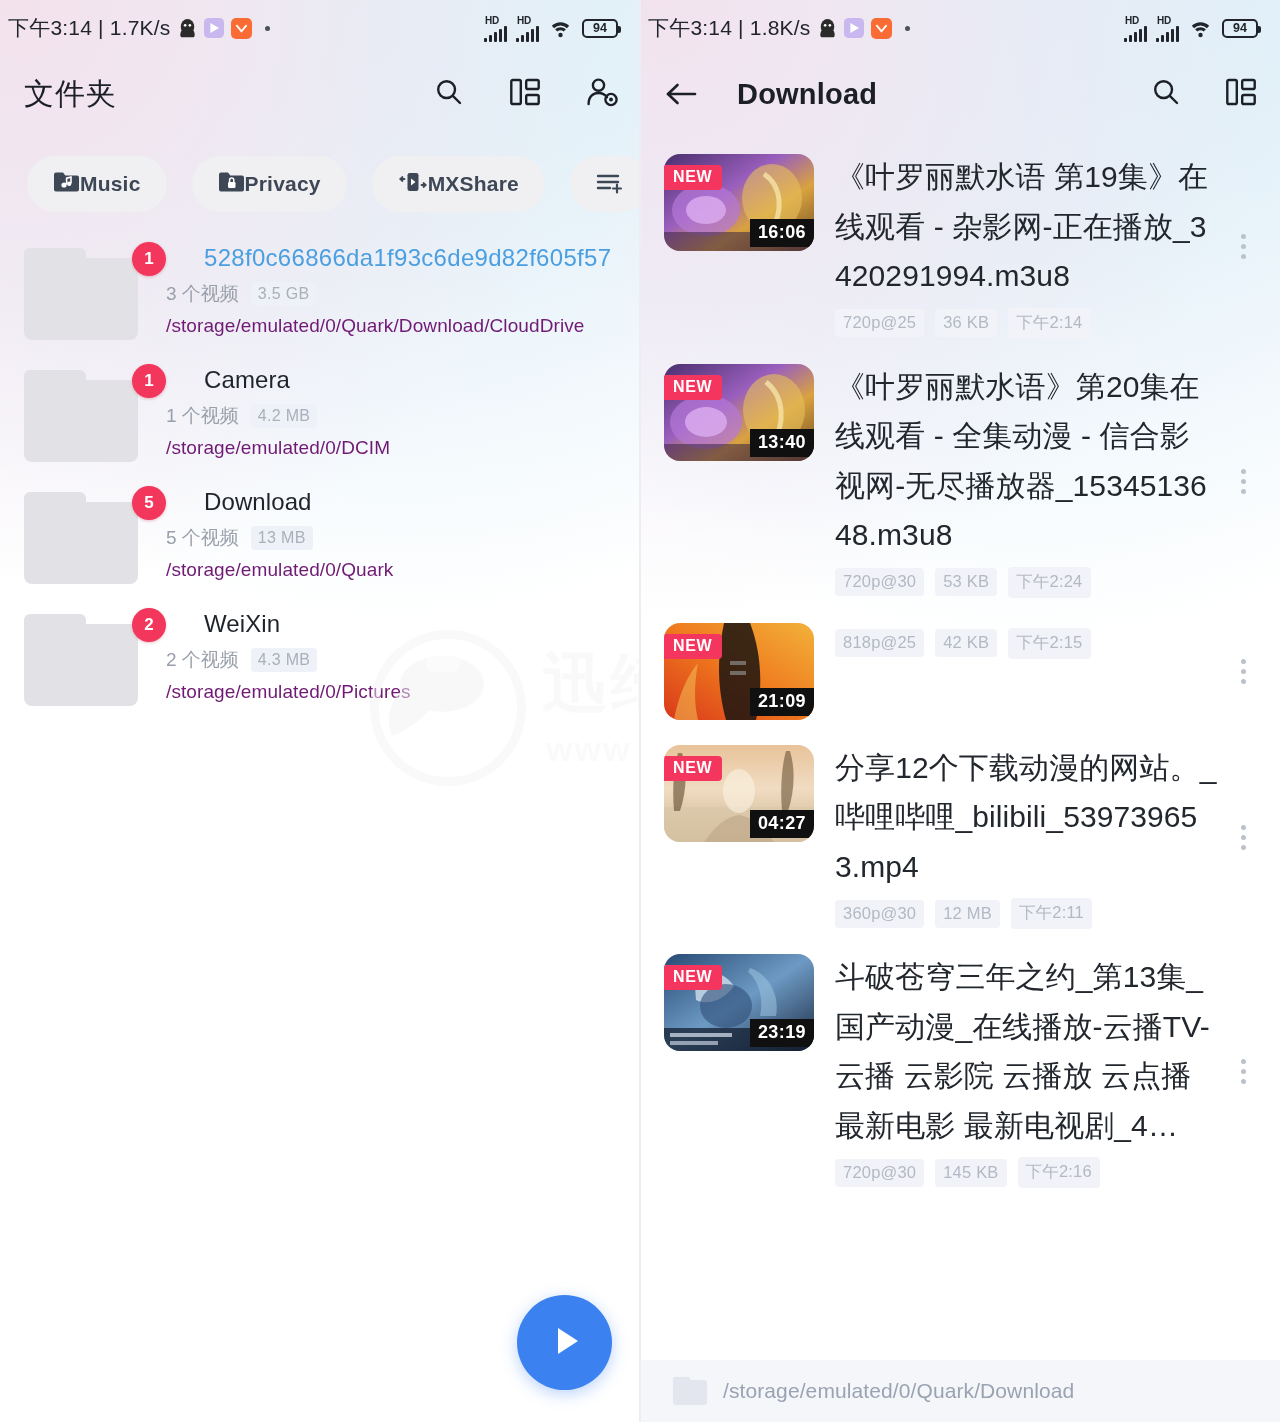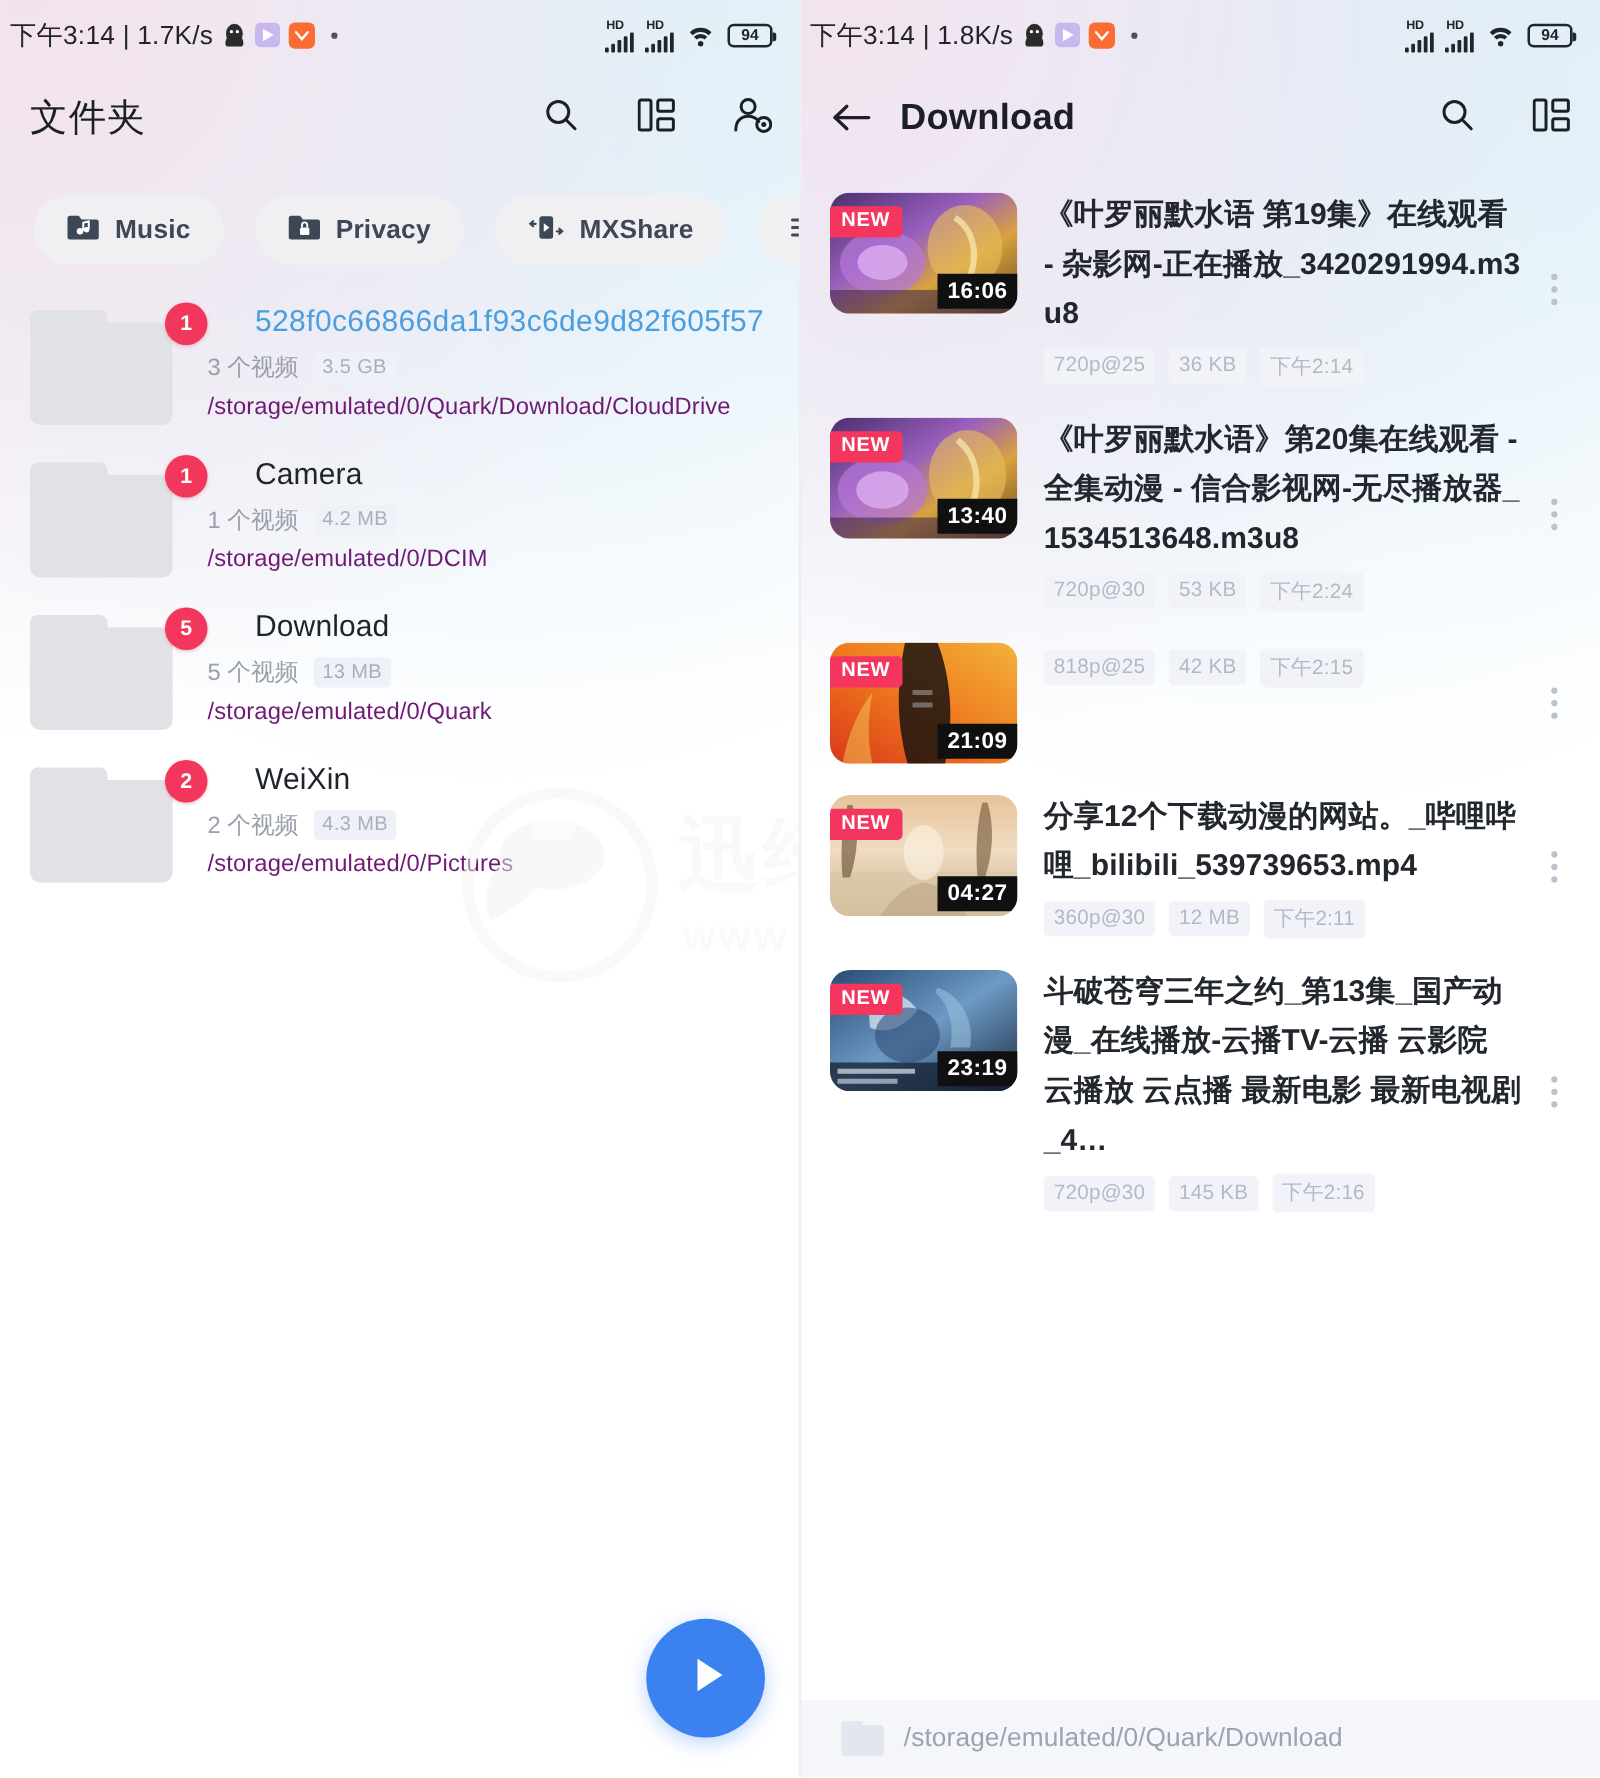--- a/index.html
+++ b/index.html
@@ -53,33 +53,33 @@
   .sig-wrap { padding-top: 12px; }
   .batt {
     width: 36px; height: 19px; border: 2px solid #21252b; border-radius: 5px;
     display: flex; align-items: center; justify-content: center; position: relative;
   }
   .batt:after { content:""; position:absolute; right:-5px; top:5.5px; width:3px;height:7px;
     background:#21252b; border-radius:0 2px 2px 0; }
   .batt span { font-size: 12.5px; font-weight: 700; color: #21252b; line-height:1; }
 
   
-  .appbar { height: 76px; display: flex; align-items: center; padding: 0 22px 0 24px; }
+  .appbar { height: 76px; display: flex; align-items: center; padding: 0 22px 0 24px; gap: 17px; }
   .appbar .title-cn { font-size: 30px; font-weight: 500; color: #1c2026; letter-spacing: 1px; }
   .appbar .title-en { font-size: 29px; font-weight: 700; color: #1c2026; letter-spacing: .2px; }
   .appbar .spacer { flex: 1; }
   .bar-actions { display: flex; align-items: center; gap: 46px; }
   .bar-actions.r { gap: 45px; padding-right: 2px; }
   .back-btn { margin-right: 22px; display: flex; align-items: center; }
 
   
   .chips { display: flex; gap: 25px; padding: 24px 0 0 27px; }
   .chip {
     height: 56px; border-radius: 28px; background: #f0f0f2;
-    display: flex; align-items: center; gap: 12px; padding: 0 26px;
+    display: flex; align-items: center; padding: 0 26px;
     flex: none; white-space: nowrap;
   }
   .chip-label { font-size: 21px; font-weight: 700; color: #3d4756; letter-spacing: .2px; }
 
   
   .folders { padding-top: 18px; }
   .folder-row { display: flex; padding: 12px 24px 12px 24px; align-items: flex-start; }
   .folder-ico { width: 114px; height: 92px; flex: none; position: relative; margin-top: 6px; }
   .folder-ico .tab {
     position: absolute; left: 0; top: 0; width: 62px; height: 16px;
@@ -148,23 +148,22 @@
     position: absolute; left: 0; top: 11px; background: #f4365f; color: #fff;
     font-size: 16px; font-weight: 700; padding: 3px 10px 4px 9px;
     border-radius: 0 4px 4px 0; letter-spacing: .6px; z-index: 2;
   }
   .thumb .dur {
     position: absolute; right: 0; bottom: 4px; background: #101010; color: #fff;
     font-size: 18px; font-weight: 600; padding: 3px 8px 4px; letter-spacing: .4px; z-index: 2;
   }
   .vmeta { flex: 1; min-width: 0; padding-left: 21px; padding-top: 1px; }
   .vtitle {
-    font-size: 24px; color: #22272e; line-height: 1.65; letter-spacing: .1px;
+    font-size: 30px; color: #22272e; line-height: 1.65; letter-spacing: .1px;
     word-break: break-all;
-    font-weight: bold;
   }
   .vsub { display: flex; align-items: center; gap: 11px; margin-top: 7px; }
   .vsub span {
     font-size: 16.5px; color: #b3b9c4; background: #f1f3f8;
     padding: 4px 8px 5px; border-radius: 4px; letter-spacing: .2px;
   }
   .kebab {
     width: 46px; flex: none; display: flex; flex-direction: column; align-items: center;
     justify-content: center; gap: 5px; align-self: center; padding-top: 4px;
   }

